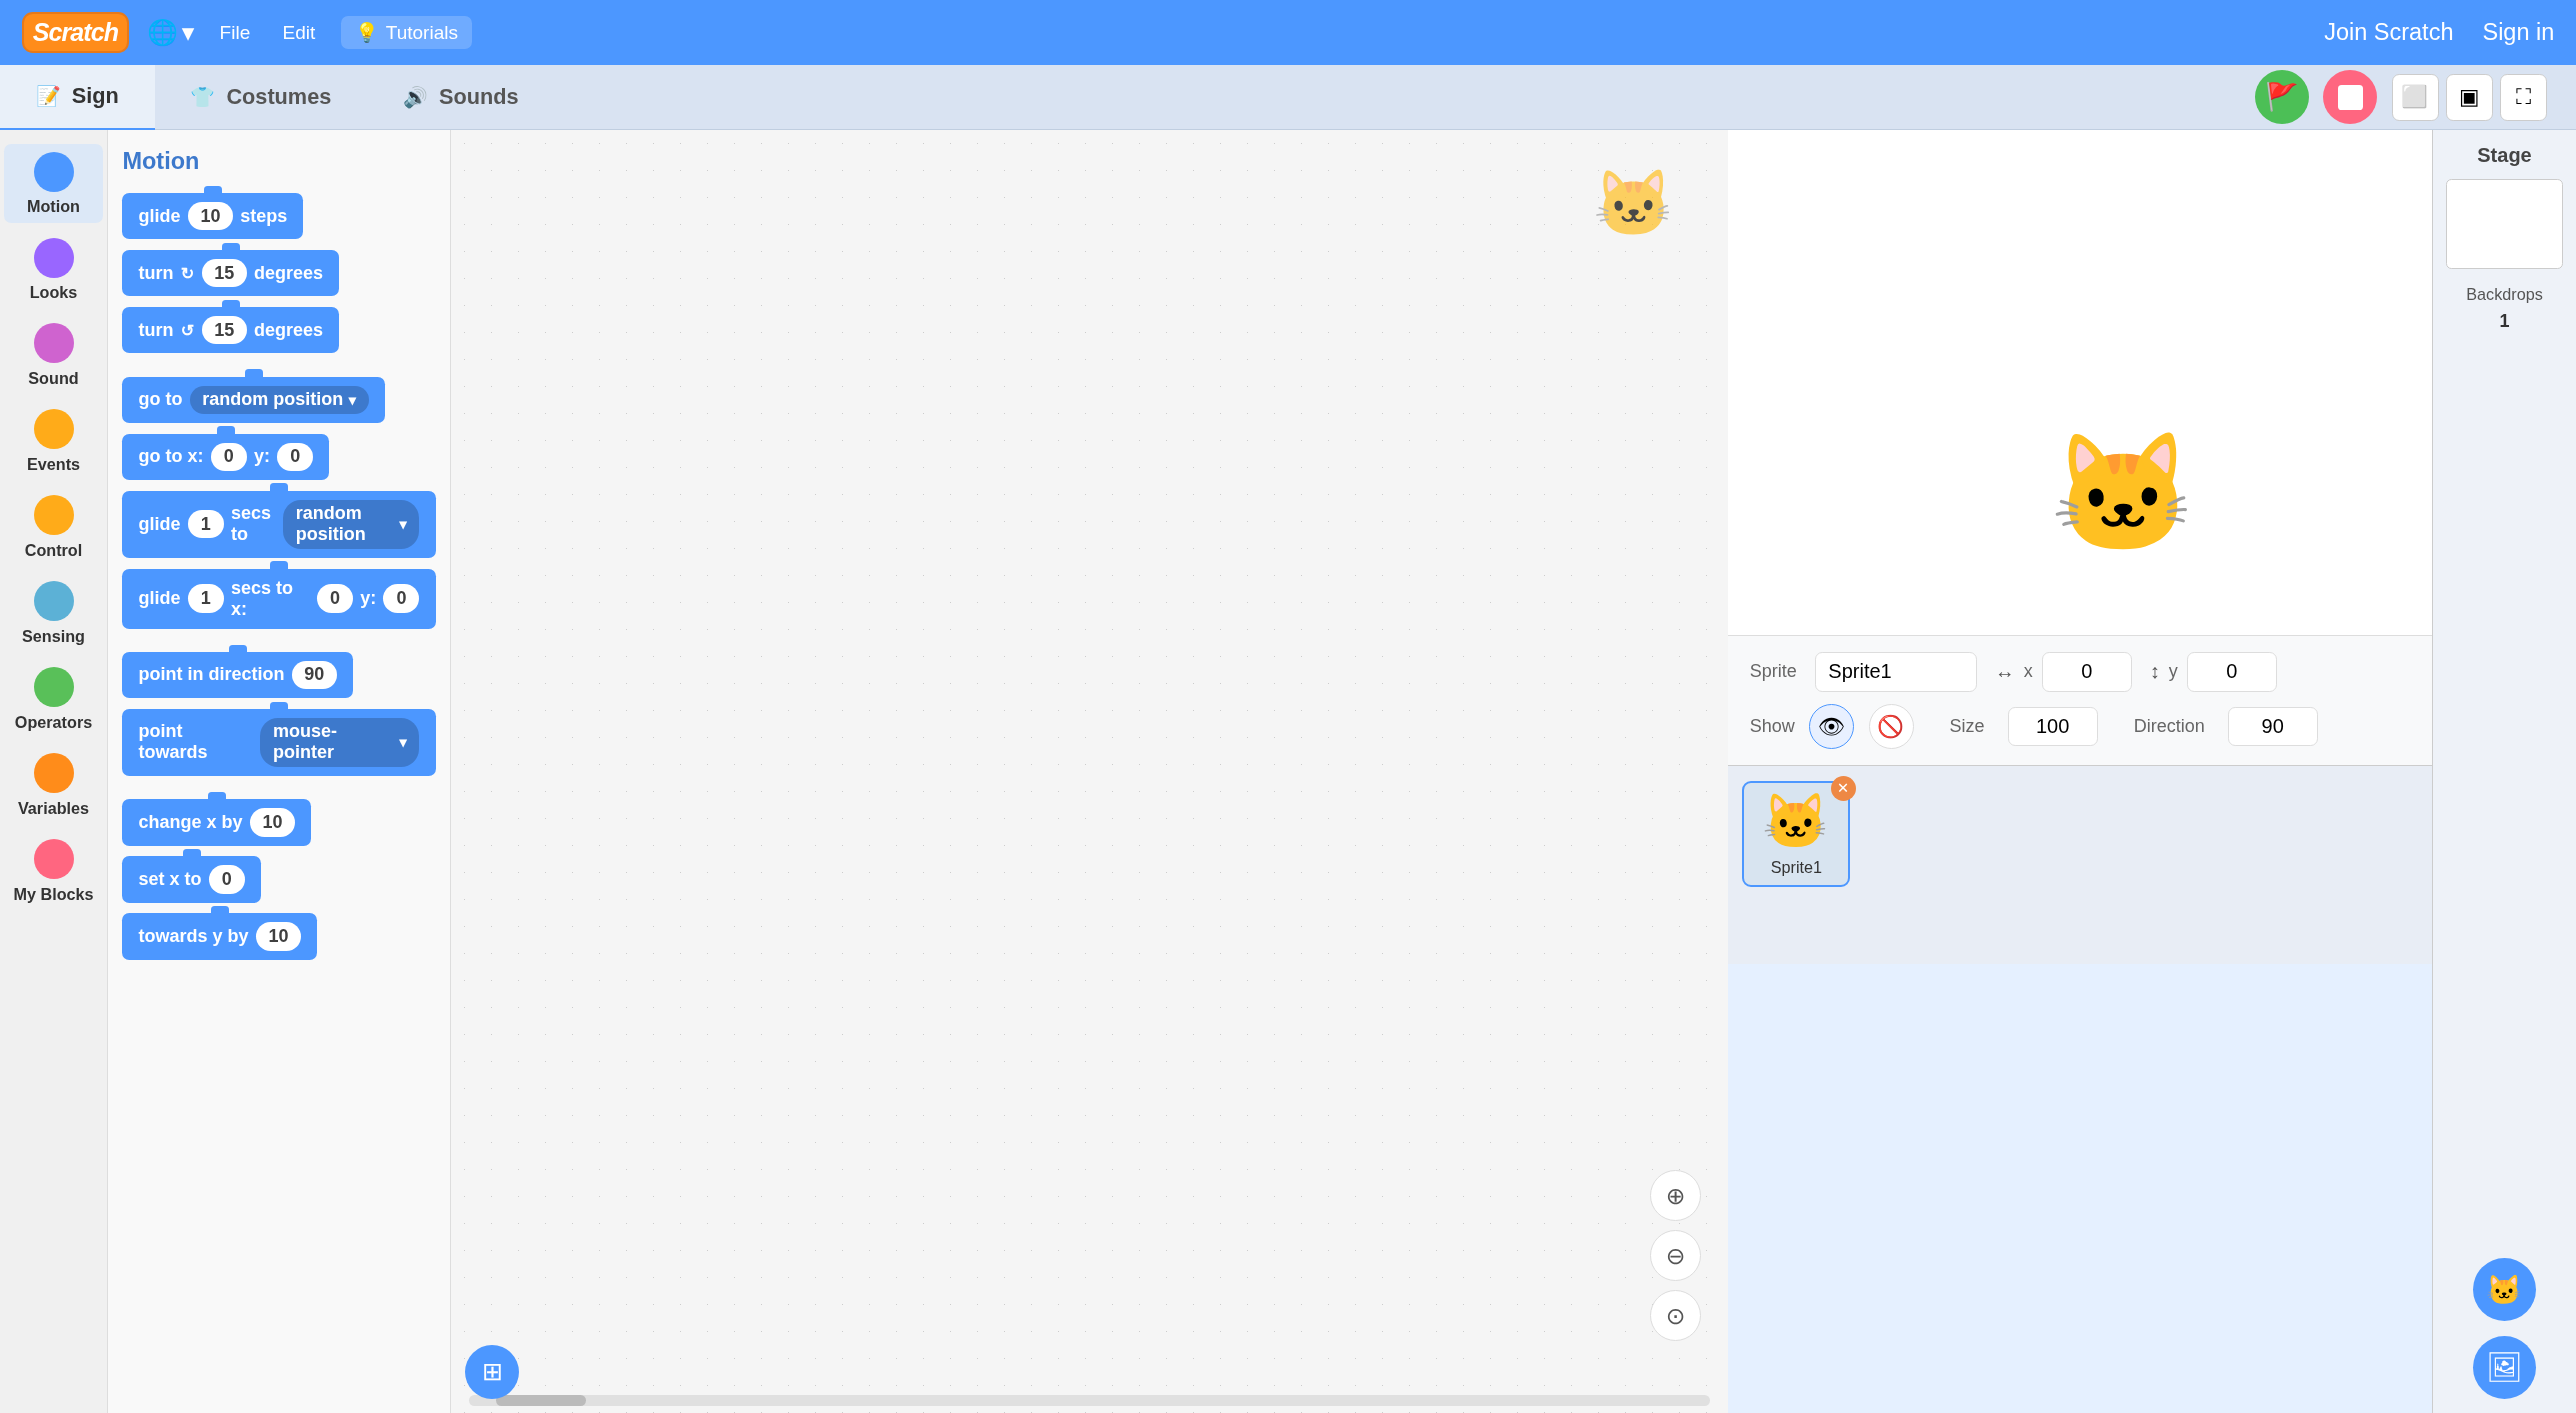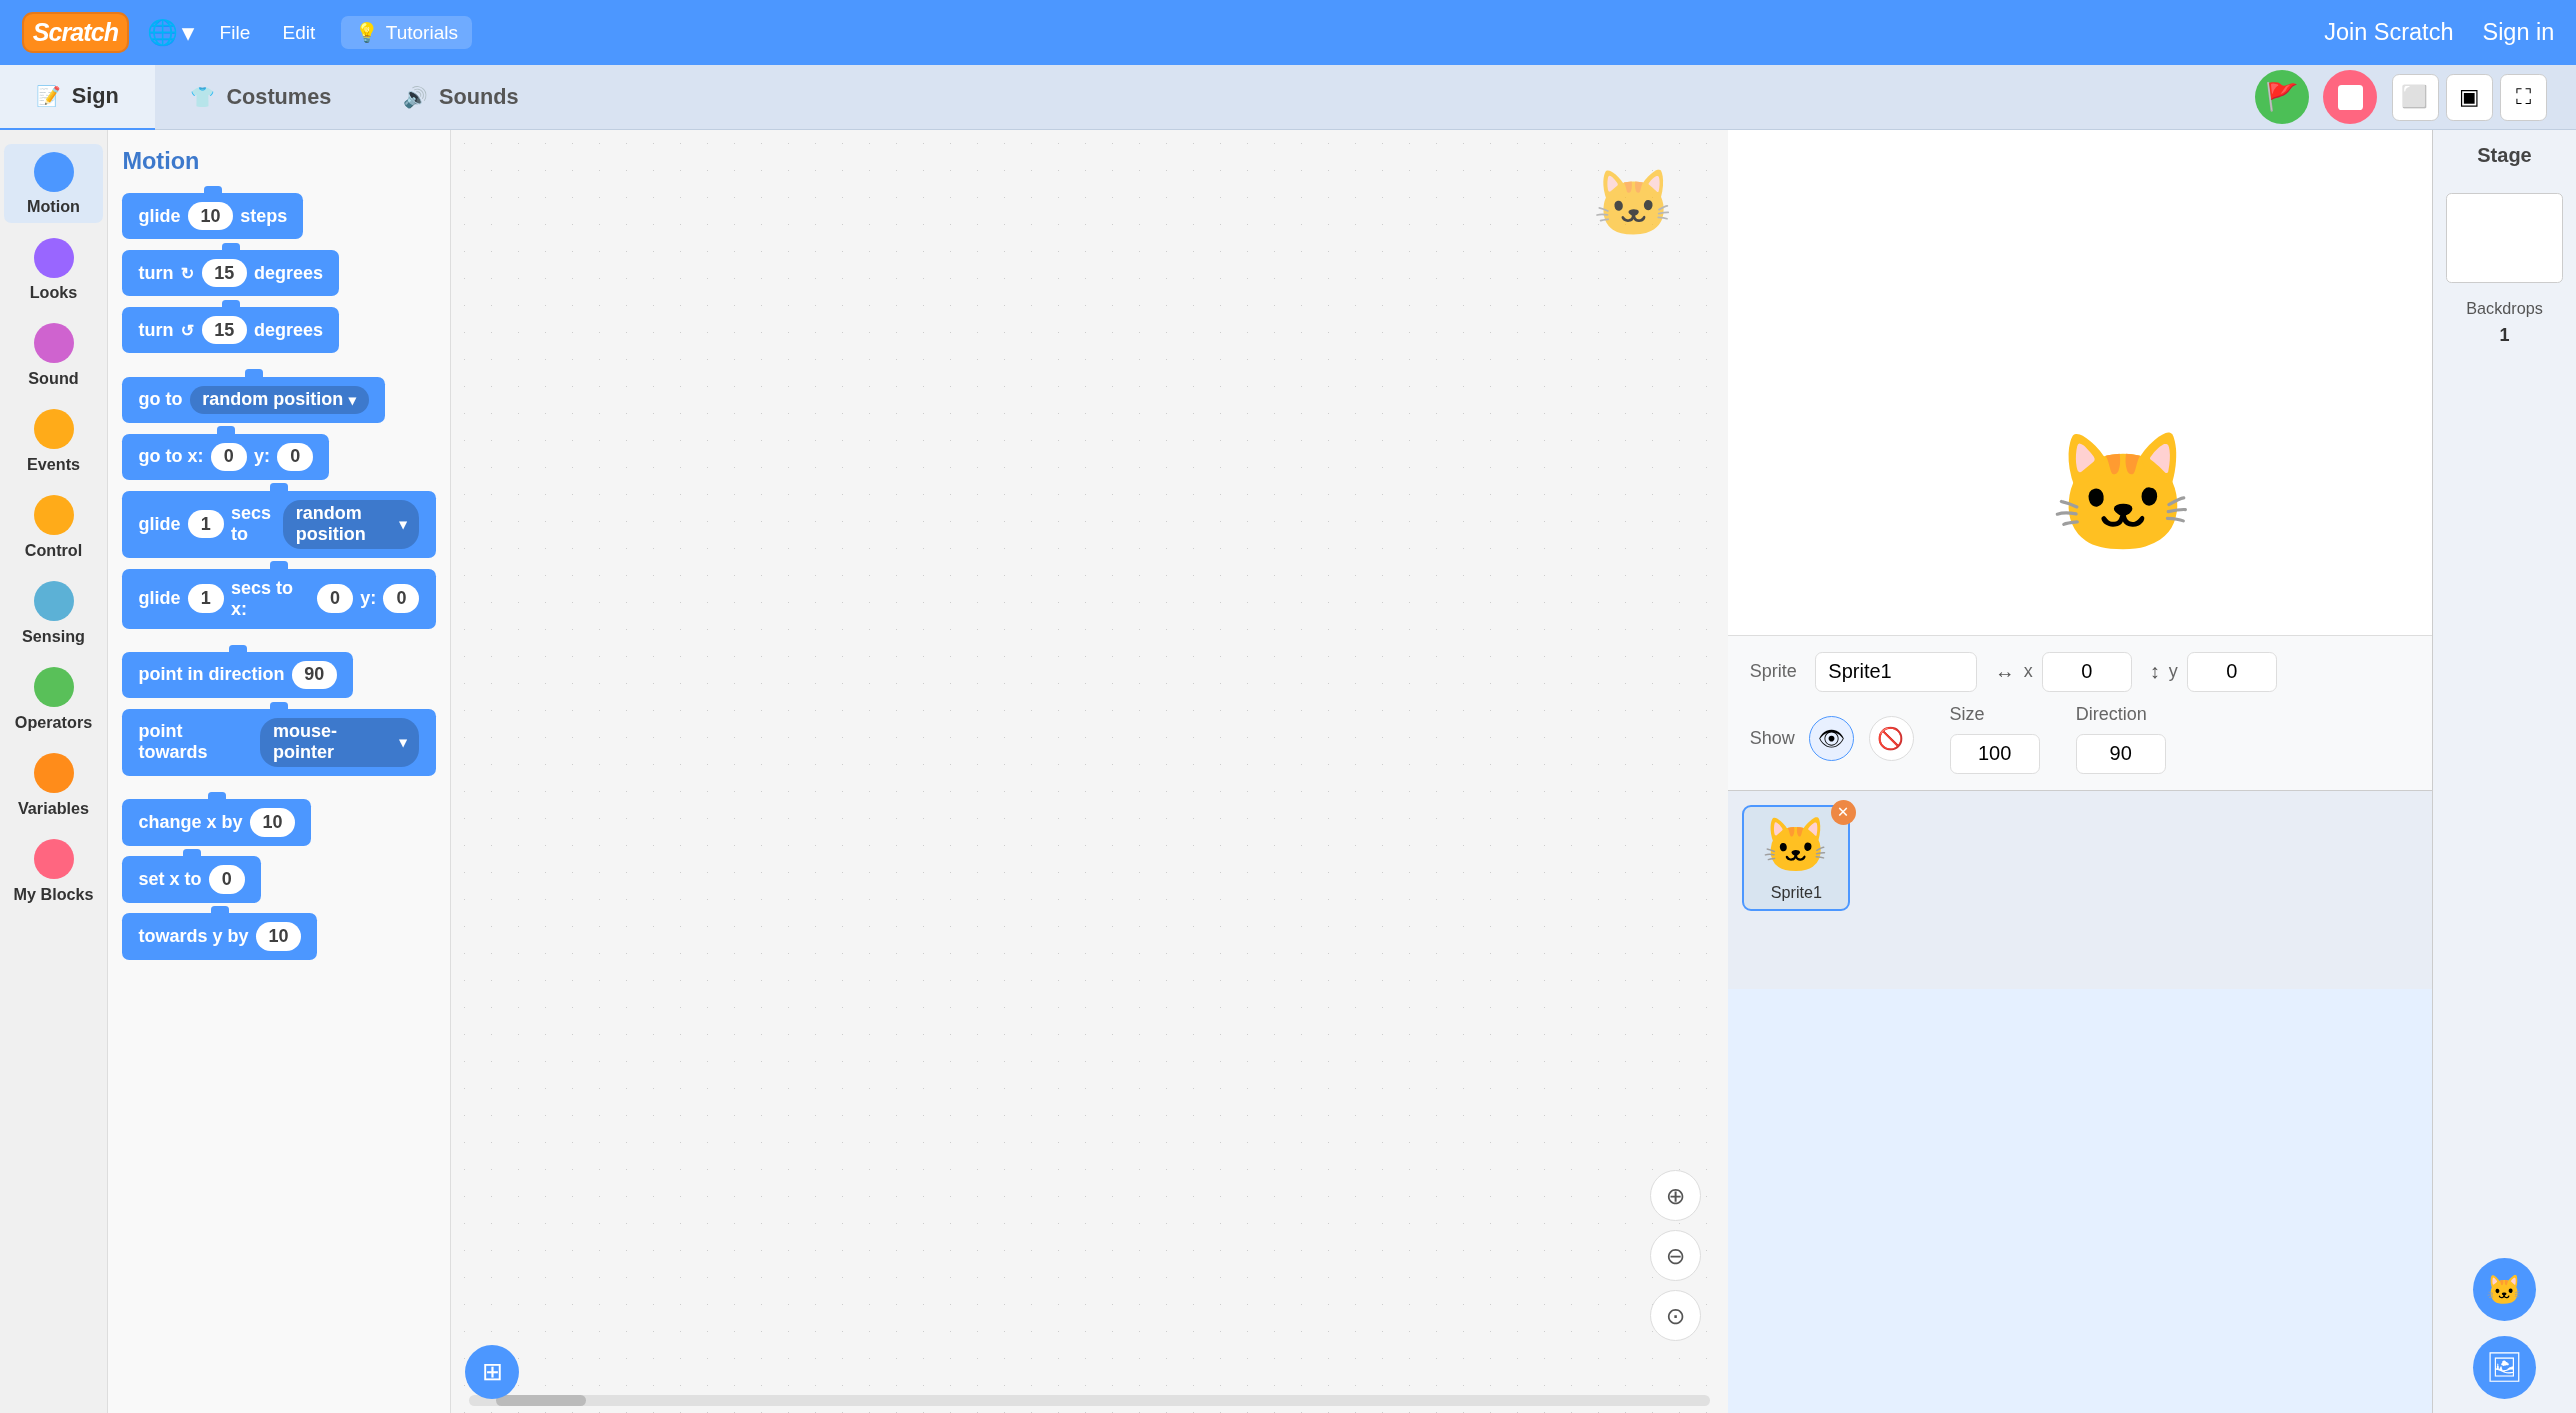--- a/index.html
+++ b/index.html
@@ -306,21 +306,21 @@
       display: flex; align-items: center; justify-content: center;
       cursor: pointer;
       font-size: 21.7px;
       background: white;
     }
     .show-icon-btn.active {
       border-color: #4c97ff;
       background: #e8f0ff;
     }
     .size-group, .dir-group {
-      display: flex; gap: 9px; flex-direction: column;
+      display: flex; align-items: center; gap: 23px;
     }
 
     
     .sprite-tray {
       background: #e8edf5;
       min-height: 199px;
       padding: 14.4px;
       display: flex;
       gap: 14.4px;
       align-items: flex-start;
@@ -352,21 +352,21 @@
       border-radius: 50%;
       display: flex; align-items: center; justify-content: center;
       color: white;
       font-size: 14.4px;
       cursor: pointer;
     }
     .stage-label {
       font-size: 20px;
       font-weight: 700;
       color: #444;
-      margin-bottom: 18px;
+      margin-bottom: 4px;
     }
     .stage-thumb {
       width: 117px;
       height: 90px;
       background: white;
       border: 1.8px solid #ccc;
       border-radius: 5.4px;
       margin-bottom: 9px;
     }
     .backdrops-label {

